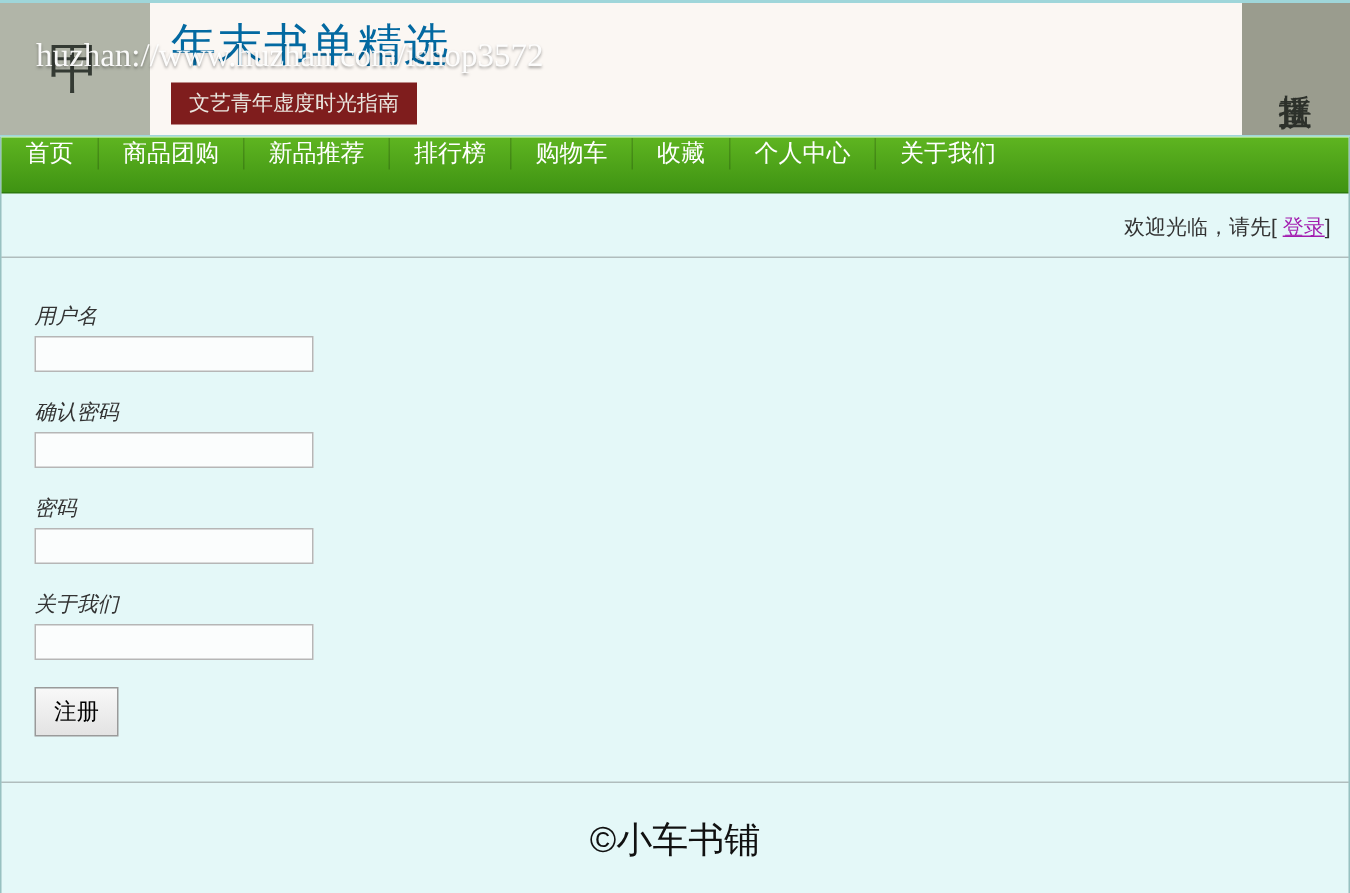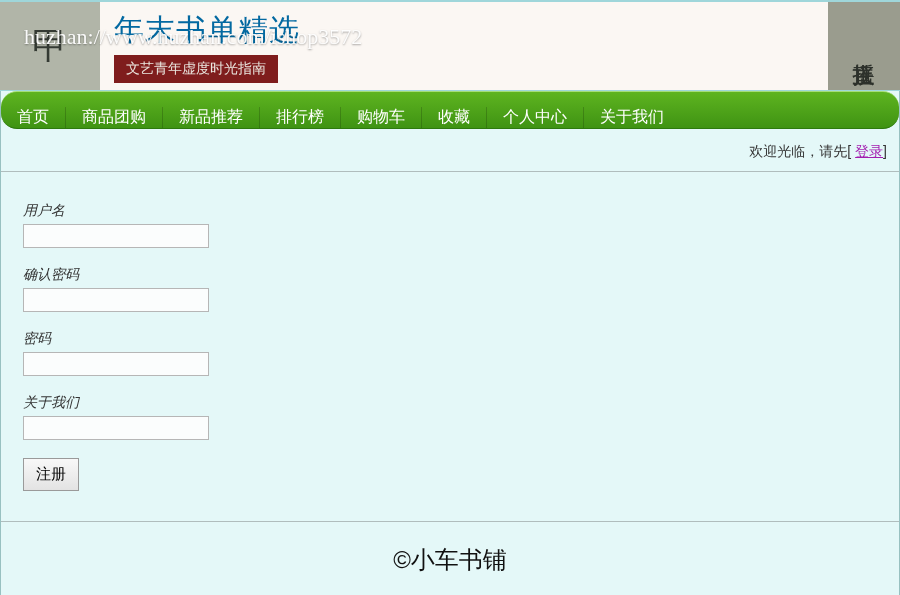--- a/index.html
+++ b/index.html
@@ -110,24 +110,23 @@
       font-size: 22px;
       font-family: "Times New Roman", serif;
       text-shadow: 0 1px 2px rgba(0,0,0,0.35);
       pointer-events: none;
       z-index: 5;
     }
     .nav {
       background: linear-gradient(to bottom, #5eb420 0%, #3f9313 100%);
       height: 36px;
       display: flex;
-      align-items: flex-end;
+      align-items: flex-start;
       border-top: 1px solid #a6dd79;
       border-bottom: 1px solid #2d7a0e;
-      border-radius: 16px;
     }
     .nav-item {
       color: #fff;
       font-size: 16px;
       padding: 0 16px;
       display: flex;
       align-items: center;
       border-right: 1px solid rgba(0,0,0,0.18);
       cursor: pointer;
     }

